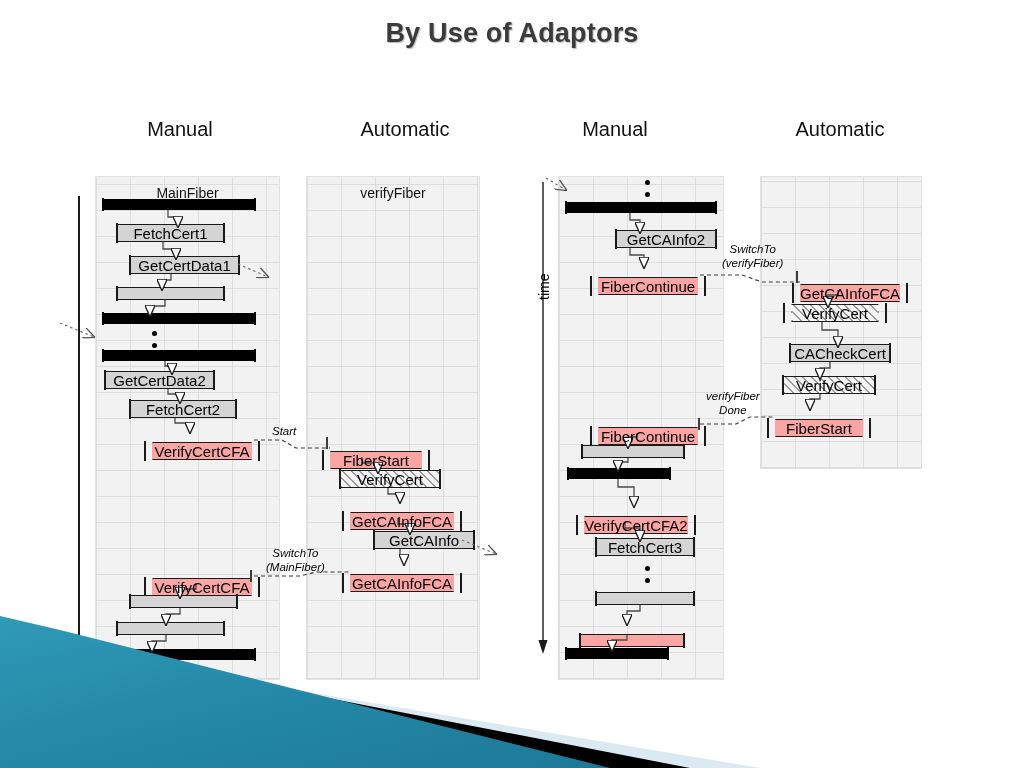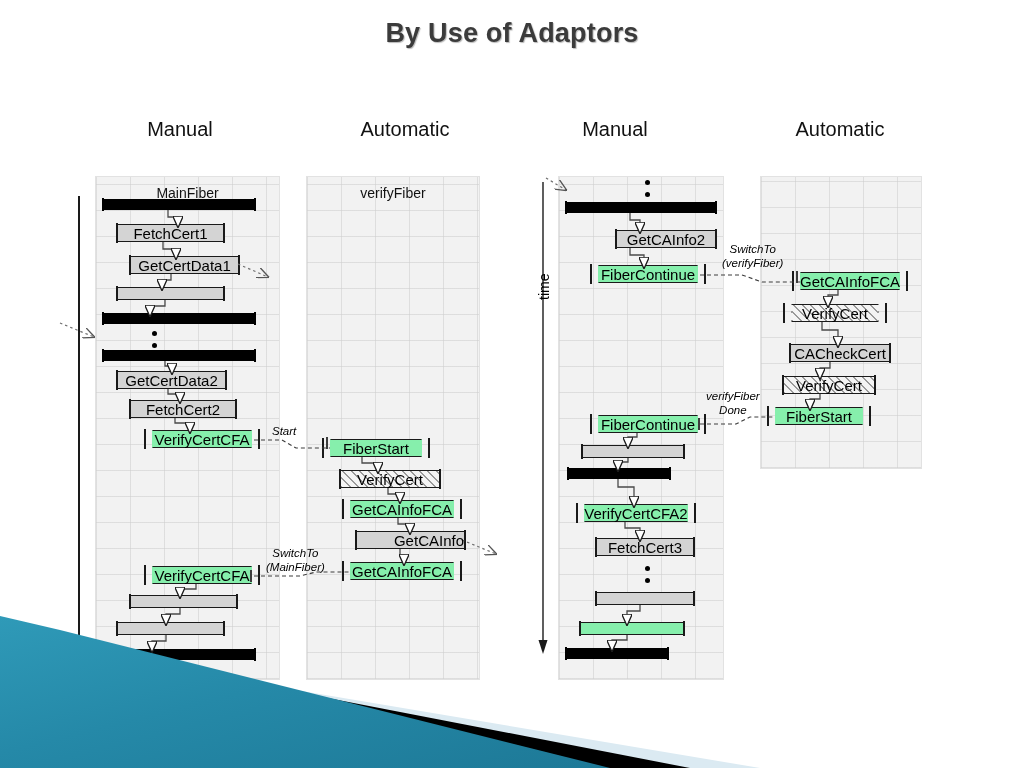--- a/index.html
+++ b/index.html
@@ -50,21 +50,21 @@
     background:#ffffff;
   }
   .blk .cap{position:relative;z-index:2;}
   
   .blk::before,.blk::after{
     content:"";position:absolute;top:-1.6px;bottom:-1.6px;width:1.6px;background:#1a1a1a;
   }
   .blk::before{left:-1.6px;} .blk::after{right:-1.6px;}
 
   .blk.grey{background:#d4d4d4;}
-  .blk.white{background:#86efac;}
+  .blk.white{background:#fca5a5;margin-top:12px;}
   .blk.black{background:#000000;border-color:#000;}
   .blk.black::before,.blk.black::after{background:#000;}
   .blk.hatch{
     background-color:#f4f4f4;
     background-image:repeating-linear-gradient(45deg,#9a9a9a 0 1.2px,rgba(0,0,0,0) 1.2px 6px);
   }
   
   .blk.gap::before{left:-9px;}
   .blk.gap::after{right:-9px;}
 
@@ -145,21 +145,21 @@
 <div class="dots" style="left:152px;top:331px;">
   <i></i>
     <i></i>
     <i></i>
 </div>
 
 <div class="blk black" style="left:103px;top:350px;width:152px;height:11px;">
     <span class="cap"></span>
   </div>
 
-<div class="blk grey" style="left:117px;top:371px;width:109px;height:18px;">
+<div class="blk grey" style="left:105px;top:371px;width:109px;height:18px;">
     <span class="cap">GetCertData2</span>
   </div>
 
 <div class="blk grey" style="left:130px;top:400px;width:106px;height:18px;">
     <span class="cap">FetchCert2</span>
   </div>
 
 <div class="blk white gap" style="left:152px;top:430px;width:100px;height:18px;">
     <span class="cap">VerifyCertCFA</span>
   </div>
@@ -190,21 +190,21 @@
   </div>
 
 <div class="blk hatch" style="left:340px;top:470px;width:100px;height:18px;">
     <span class="cap">VerifyCert</span>
   </div>
 
 <div class="blk white gap" style="left:350px;top:500px;width:104px;height:18px;">
     <span class="cap">GetCAInfoFCA</span>
   </div>
 
-<div class="blk grey" style="left:356px;top:531px;width:109px;height:18px;justify-content:flex-end;">
+<div class="blk grey" style="left:374px;top:531px;width:100px;height:18px;">
     <span class="cap">GetCAInfo</span>
   </div>
 
 <div class="blk white gap" style="left:350px;top:562px;width:104px;height:18px;">
     <span class="cap">GetCAInfoFCA</span>
   </div>
 
 <div class="dots" style="left:645px;top:180px;">
   <i></i>
     <i></i>

